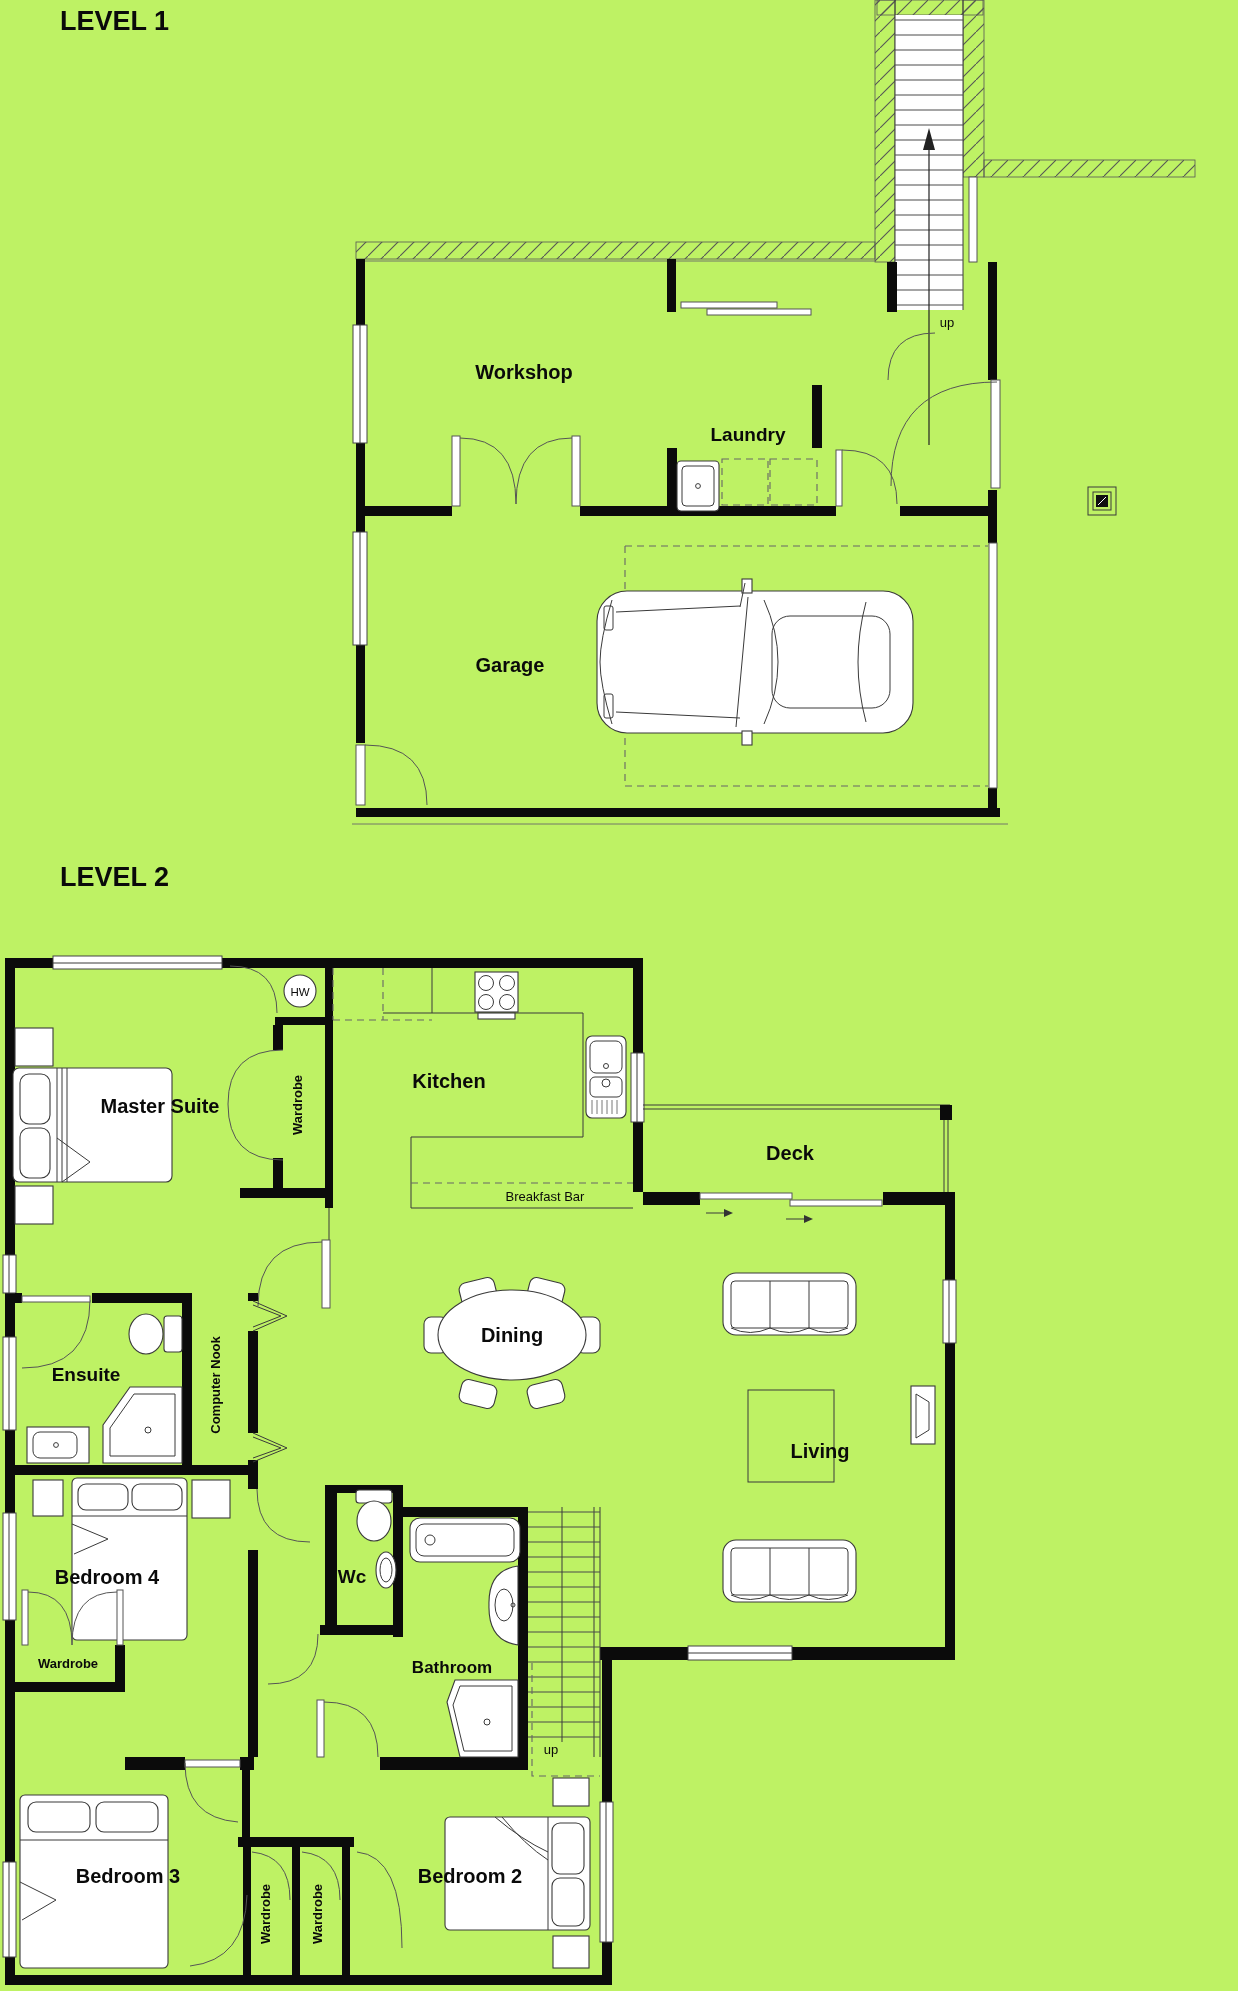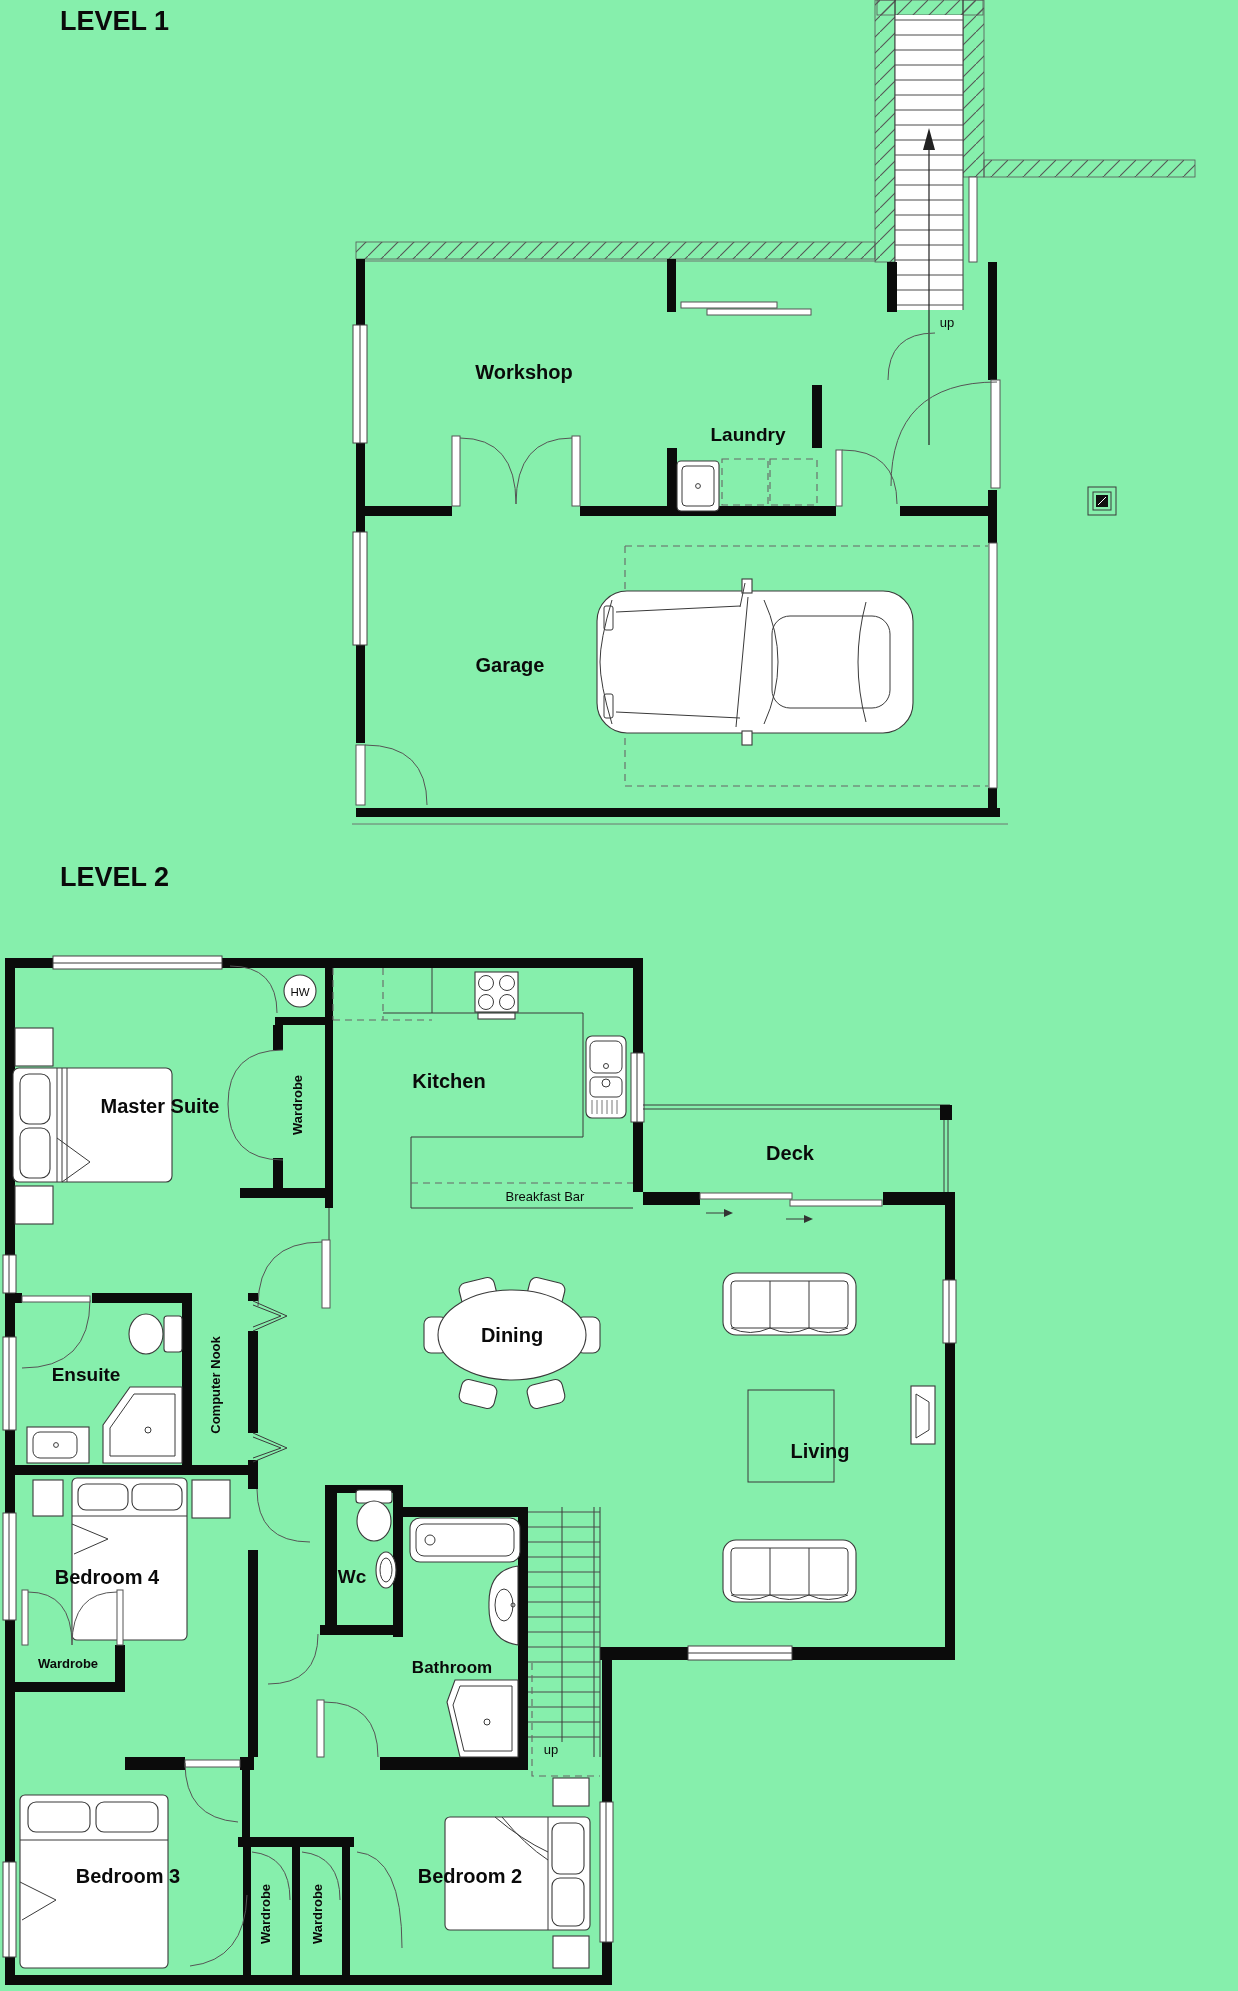--- a/index.html
+++ b/index.html
@@ -1,16 +1,16 @@
 <!DOCTYPE html>
 <html><head>
 <meta charset="utf-8">
 <style>
   html,body{margin:0;padding:0;background:#fff;}
-  .page{width:1238px;height:1991px;position:relative;background:#86efac;}
+  .page{width:1238px;height:1991px;position:relative;background:#bef264;}
   svg{display:block;}
   svg text{fill:#0a0a0a;font-family:"Liberation Sans","DejaVu Sans",sans-serif;}
   .t-title{font-weight:bold;font-size:27px;}
   .t-room{font-weight:bold;font-size:20px;}
   .t-room-m{font-weight:bold;font-size:19px;}
   .t-room-s{font-weight:bold;font-size:17px;}
   .t-v{font-weight:bold;font-size:13px;}
   .t-sm{font-size:13px;}
   .t-bb{font-size:13px;}
   .t-xs{font-size:11.5px;}

